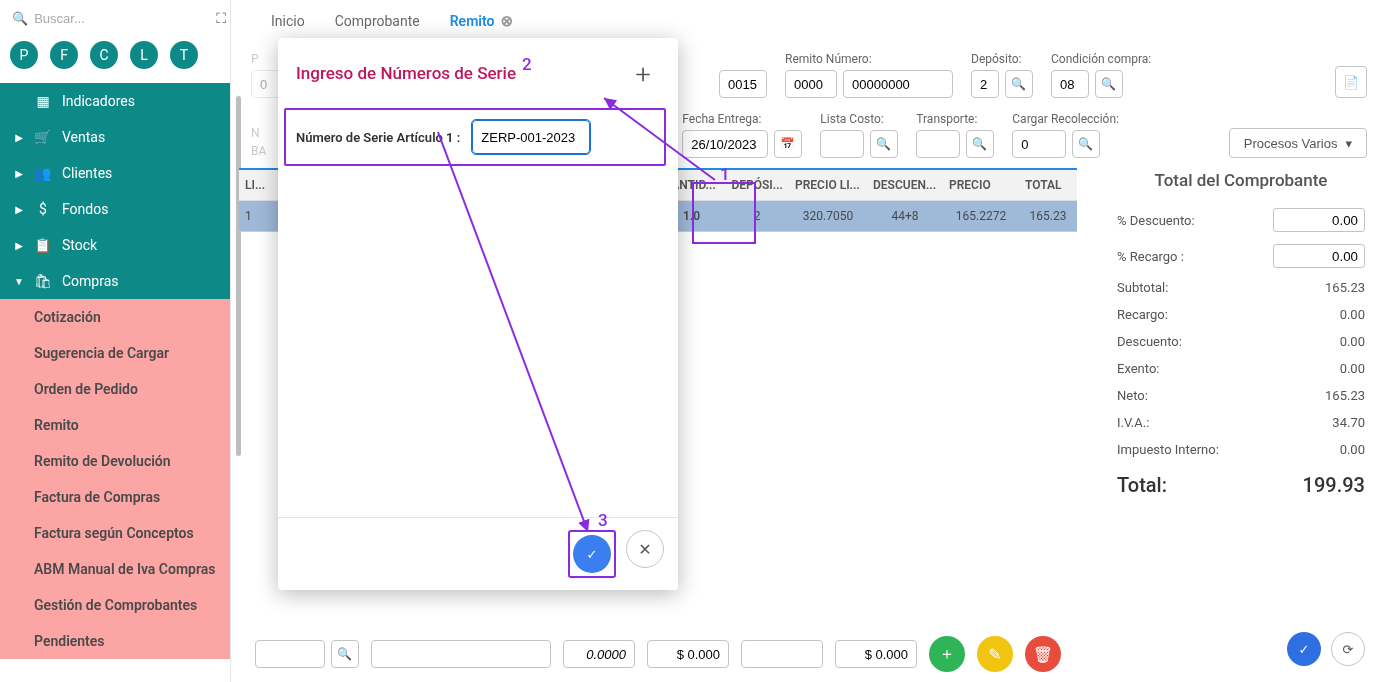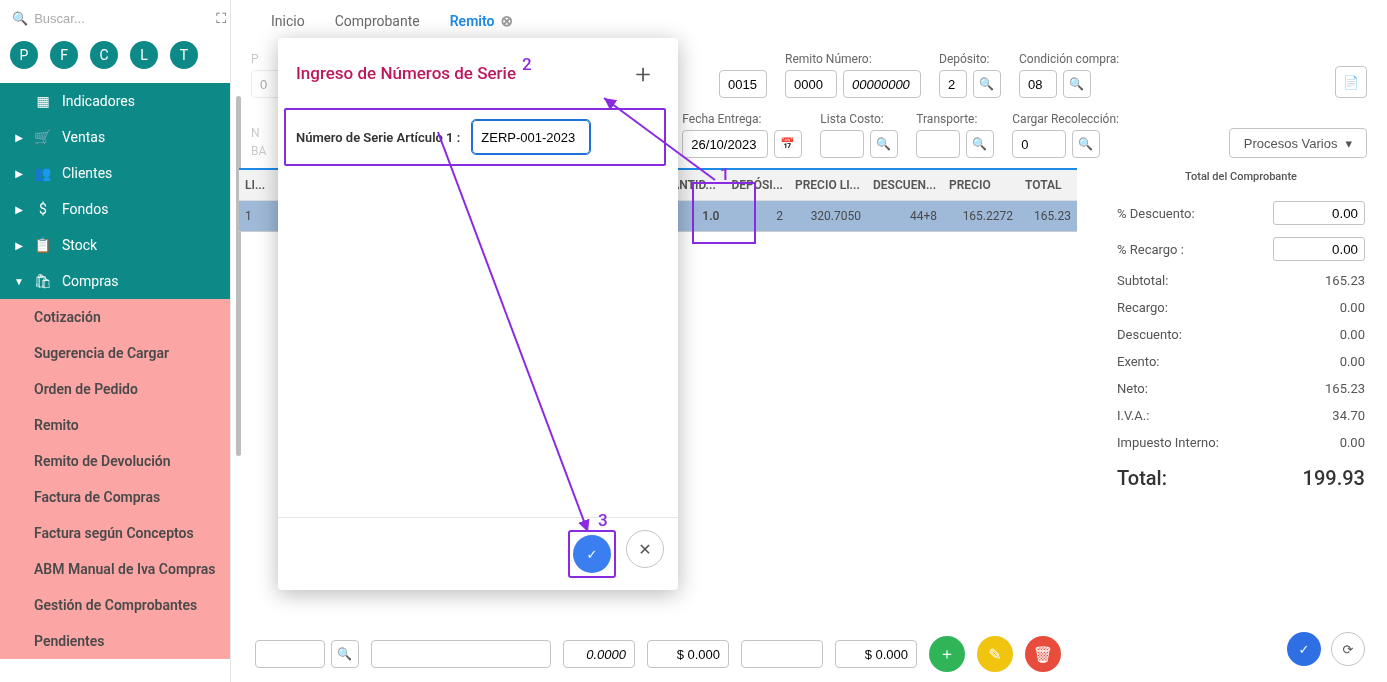--- a/index.html
+++ b/index.html
@@ -167,39 +167,39 @@
     text-align: left;
     color: #555;
     font-weight: 600;
     white-space: nowrap;
     overflow: hidden;
   }
   table.grid td {
     padding: 8px 6px;
     background: #9fb9d8;
     border-bottom: 1px solid #ccc;
-    text-align: right;
+    text-align: center;
   }
   table.grid td.left { text-align: left; }
   .th-li{width:26px;}
   .th-blank{width:auto;}
   .th-cant{width:68px;}
   .th-dep{width:60px;}
   .th-plista{width:78px;}
   .th-desc{width:76px;}
   .th-precio{width:76px;}
   .th-total{width:58px;}
   .totals-panel {
     width: 260px;
     padding: 2px 6px 0 6px;
     font-size: 13px;
   }
   .totals-panel h3 {
     text-align: center;
-    font-size: 11px;
+    font-size: 17px;
     font-weight: 500;
     color: #555;
     margin-bottom: 12px;
   }
   .tot-row {
     display: flex;
     justify-content: space-between;
     align-items: center;
     padding: 6px 0;
     font-size: 13px;
@@ -440,21 +440,21 @@
         <div class="field" style="opacity:.35">
           <span>P</span>
           <input class="inp inp-sm" value="0" style="">
         </div>
         <div style="width:380px"></div>
         <input class="inp inp-sm" style="width: 48px;" value="0015">
         <div class="field">
           <span>Remito Número:</span>
           <div class="field-inline">
             <input class="inp inp-sm" value="0000" style="">
-            <input class="inp" style="width: 78px; font-style: italic;" value="00000000">
+            <input class="inp" style="width: 110px;" value="00000000">
           </div>
         </div>
         <div class="field">
           <span>Depósito:</span>
           <div class="field-inline">
             <input class="inp" style="width: 28px;" value="2">
             <div class="lookup-btn">🔍</div>
           </div>
         </div>
         <div class="field">

